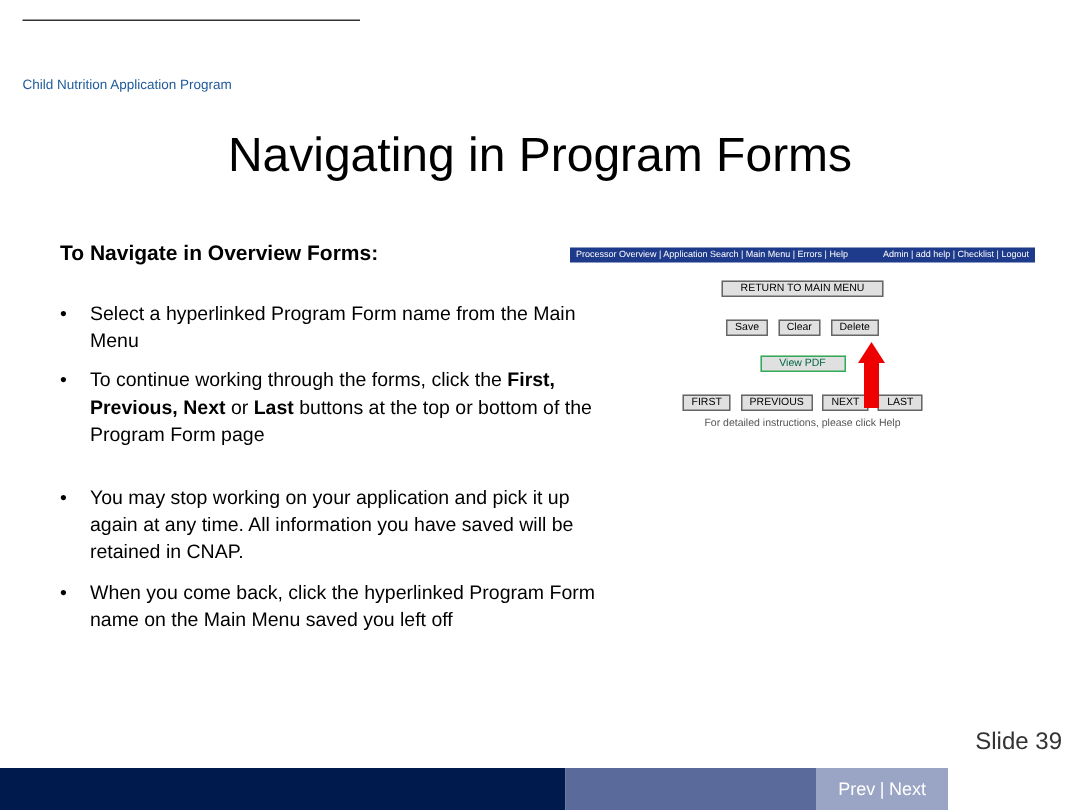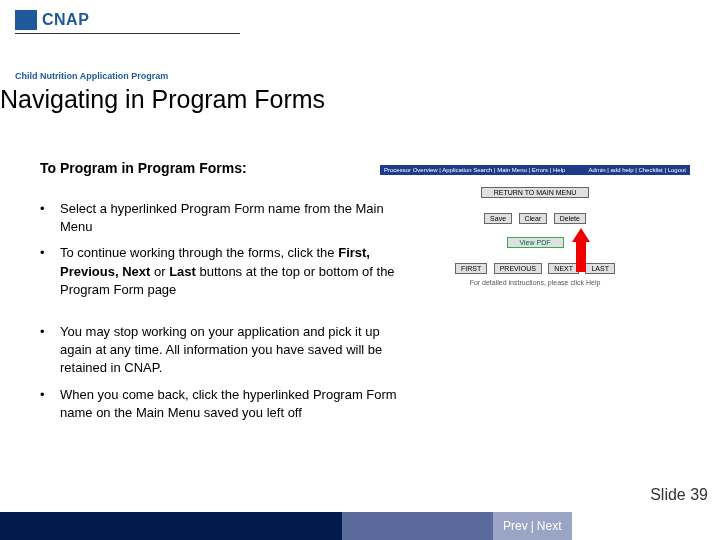--- a/index.html
+++ b/index.html
@@ -35,29 +35,30 @@
       letter-spacing: 0.5px;
     }
     .logo-divider {
       height: 1px;
       background: #333;
       margin: 3px 0;
     }
     .logo-subtitle {
       font-size: 9px;
       color: #1e5a9a;
-      font-weight: bold;
+      font-weight: normal;
       margin-top: 37px;
     }
     .slide-title {
       position: absolute;
       top: 85px;
       left: 0;
       width: 100%;
-      font-size: 25px;
+      text-align: center;
+      font-size: 32px;
       font-weight: normal;
       color: #000;
     }
     .content-area {
       position: absolute;
       top: 160px;
       left: 40px;
       width: 370px;
     }
     .section-heading {
@@ -144,21 +145,21 @@
       position: absolute;
       bottom: 36px;
       right: 12px;
       font-size: 16px;
       color: #333;
     }
     .footer-bar {
       position: absolute;
       bottom: 0;
       left: 0;
-      width: 572px;
+      width: 632px;
       height: 28px;
       display: flex;
     }
     .footer-dark { background: #001a4d; width: 430px; }
     .footer-mid { background: #5a6a9a; width: 190px; }
     .footer-light {
       background: #9aa5c5;
       width: 100px;
       display: flex;
       align-items: center;
@@ -166,32 +167,28 @@
       font-size: 12px;
       color: #fff;
     }
     .nav-link { cursor: pointer; }
     .nav-sep { margin: 0 3px; }
   </style>
 </head>
 <body>
 
 <div class="header-logo">
-  <div class="logo-top">
-    <div class="logo-icon"></div>
-    <div class="logo-text">CNAP</div>
-  </div>
   <div class="logo-divider"></div>
   <div class="logo-subtitle">Child Nutrition Application Program</div>
 </div>
 
 <h1 class="slide-title">Navigating in Program Forms</h1>
 
 <div class="content-area">
-  <div class="section-heading">To Program in Program Forms:</div>
+  <div class="section-heading">To Navigate in Overview Forms:</div>
   <ul class="bullet-list">
     <li class="bullet-item">
       <span class="bullet-marker">•</span>
       <span class="bullet-text">Select a hyperlinked Program Form name from the Main Menu</span>
     </li>
     <li class="bullet-item">
       <span class="bullet-marker">•</span>
       <span class="bullet-text">To continue working through the forms, click the <b>First, Previous, Next</b> or <b>Last</b> buttons at the top or bottom of the Program Form page</span>
     </li>
     <li class="gap-spacer"></li>

